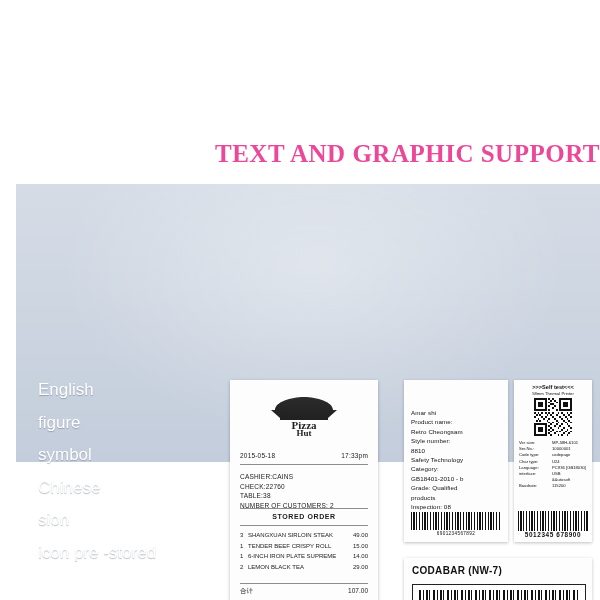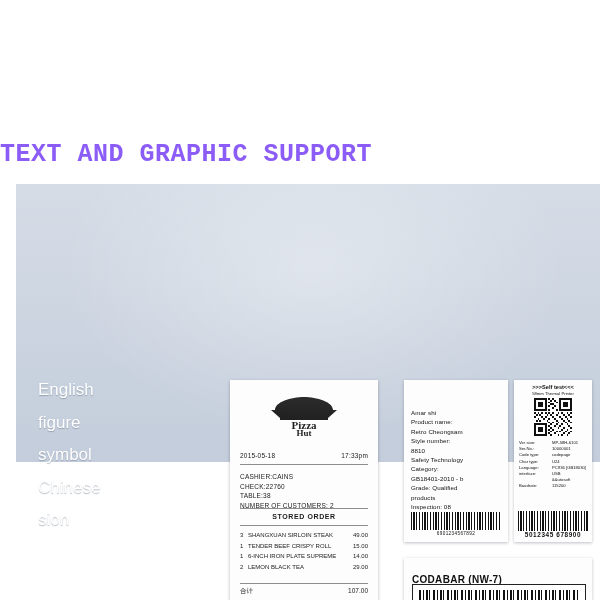--- a/index.html
+++ b/index.html
@@ -17,26 +17,26 @@
   .stage {
     position: absolute;
     left: 0; top: 0;
     width: 600px; height: 600px;
   }
   .banner {
     position: absolute;
     left: 0;
     top: 140px;
     width: 600px;
-    text-align: left;
-    font-family: Liberation Mono, monospace;
+    text-align: right;
+    font-family: Liberation Serif, serif;
     font-weight: bold;
     font-size: 25px;
     letter-spacing: 0.5px;
-    color: #8b5cf6;
+    color: #ec4899;
     text-shadow: 1px 1px 0 rgba(255,255,255,0.8);
   }
   
   .photo {
     position: absolute;
     left: 16px;
     top: 184px;
     width: 588px;
     height: 278px;
     background: linear-gradient(180deg,#d5dce6 0%, #cfd7e2 35%, #c8d1de 70%, #c4cddb 100%);
@@ -239,21 +239,21 @@
     top: 374px;
     width: 188px;
     height: 78px;
     background: #fdfdfd;
     box-shadow: 0 1px 3px rgba(40,50,65,0.3);
     color: #111;
   }
   .cb-title {
     position: absolute;
     left: 8px;
-    top: 16px;
+    top: 7px;
     font-size: 10px;
     font-weight: bold;
     letter-spacing: 0.3px;
   }
   .cb-box {
     position: absolute;
     left: 8px;
     top: 26px;
     width: 172px;
     height: 44px;
@@ -281,20 +281,21 @@
   <div class="banner">TEXT AND GRAPHIC SUPPORT</div>
 
   <div class="photo">
 
     <div class="wordlist">
       <div>English</div>
       <div>figure</div>
       <div>symbol</div>
       <div>Chinese</div>
       <div>sion</div>
+      <div>icon pre -stored</div>
 
     </div>
 
     <div class="receipt">
       <div class="pizza-logo">
         <svg width="78" height="42" viewBox="0 0 78 42">
           <path d="M10 16 C10 8, 26 3, 39 3 C52 3, 68 8, 68 16 L72 16 L63 24 L15 24 L6 16 Z" fill="#1b1b1b"></path>
           <rect x="15" y="24" width="48" height="2" fill="#1b1b1b"></rect>
           <text x="39" y="35" font-family="Liberation Serif, serif" font-size="11" font-weight="bold" fill="#1b1b1b" text-anchor="middle">Pizza</text>
           <text x="39" y="42" font-family="Liberation Serif, serif" font-size="9" font-weight="bold" fill="#1b1b1b" text-anchor="middle">Hut</text>

